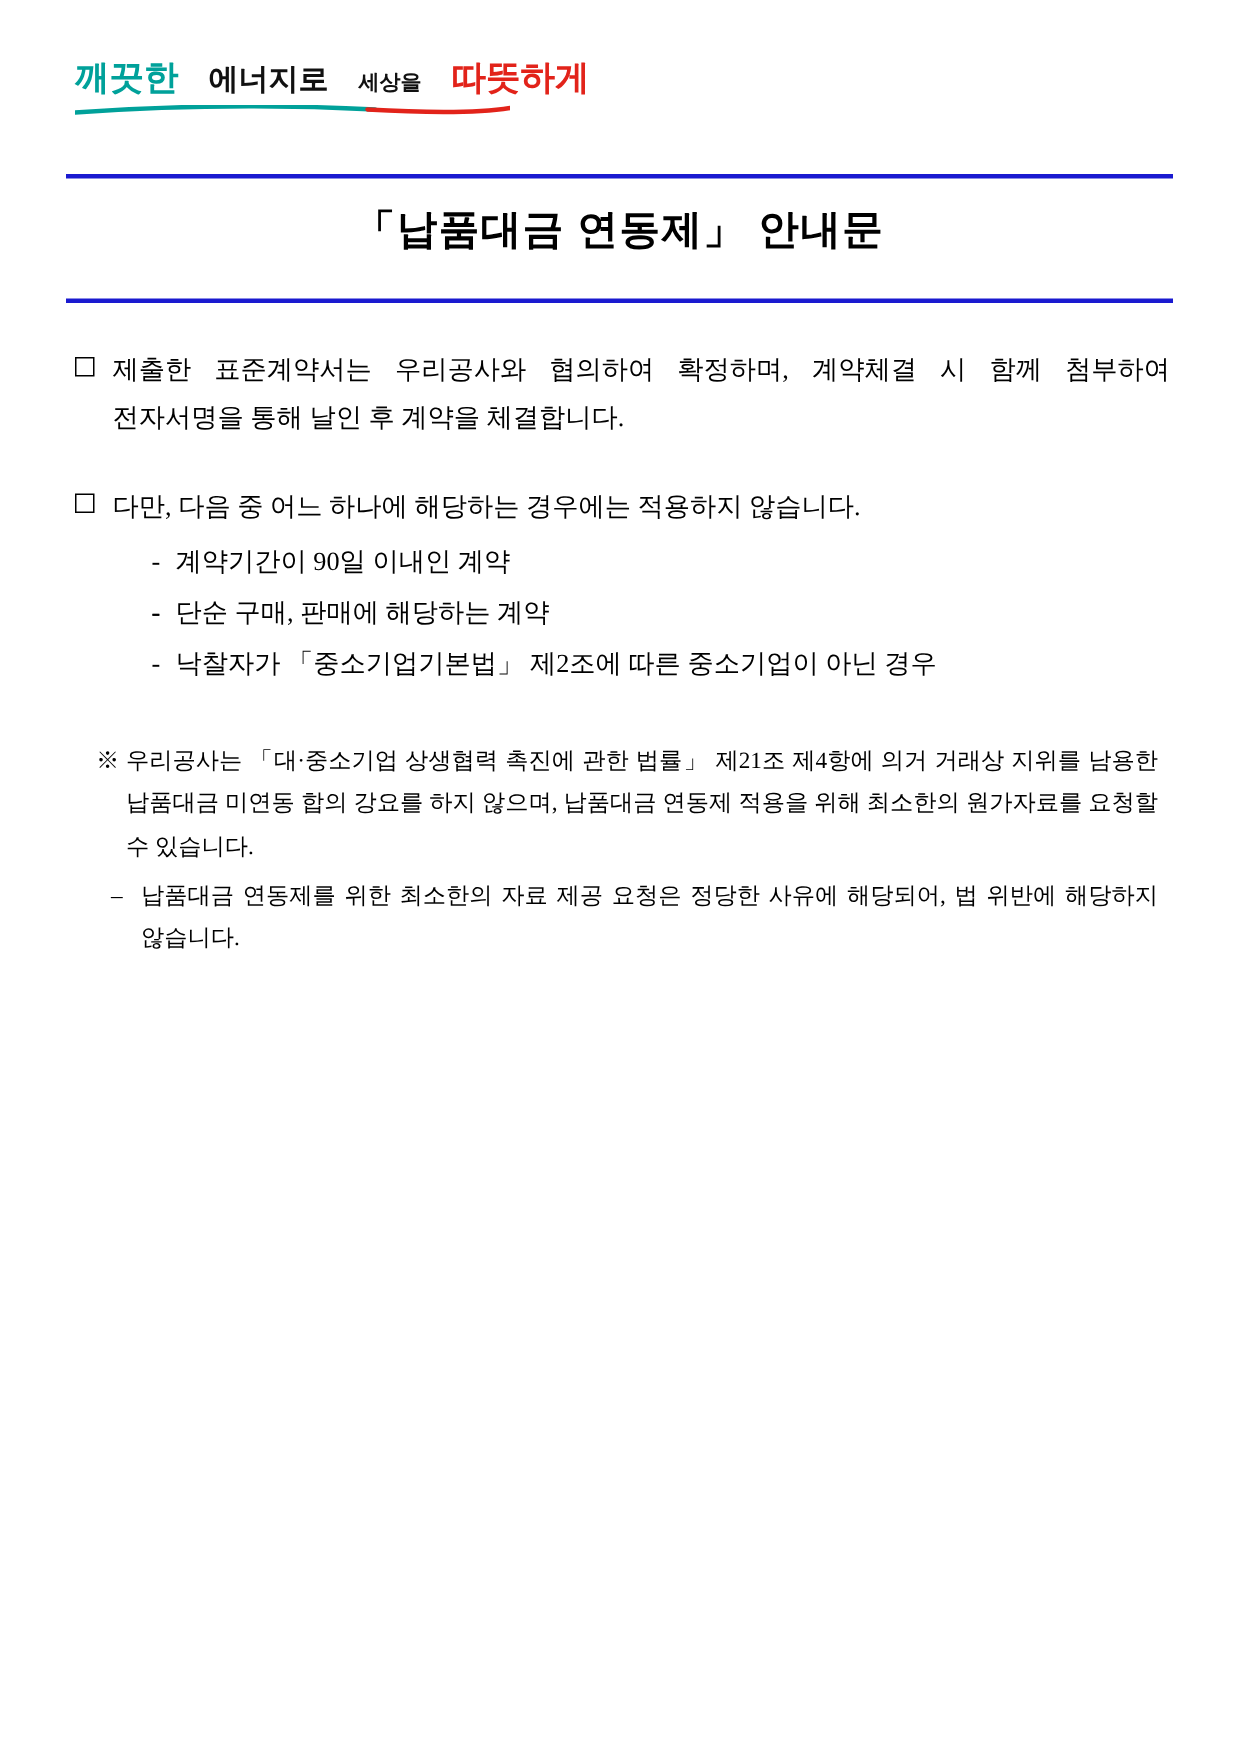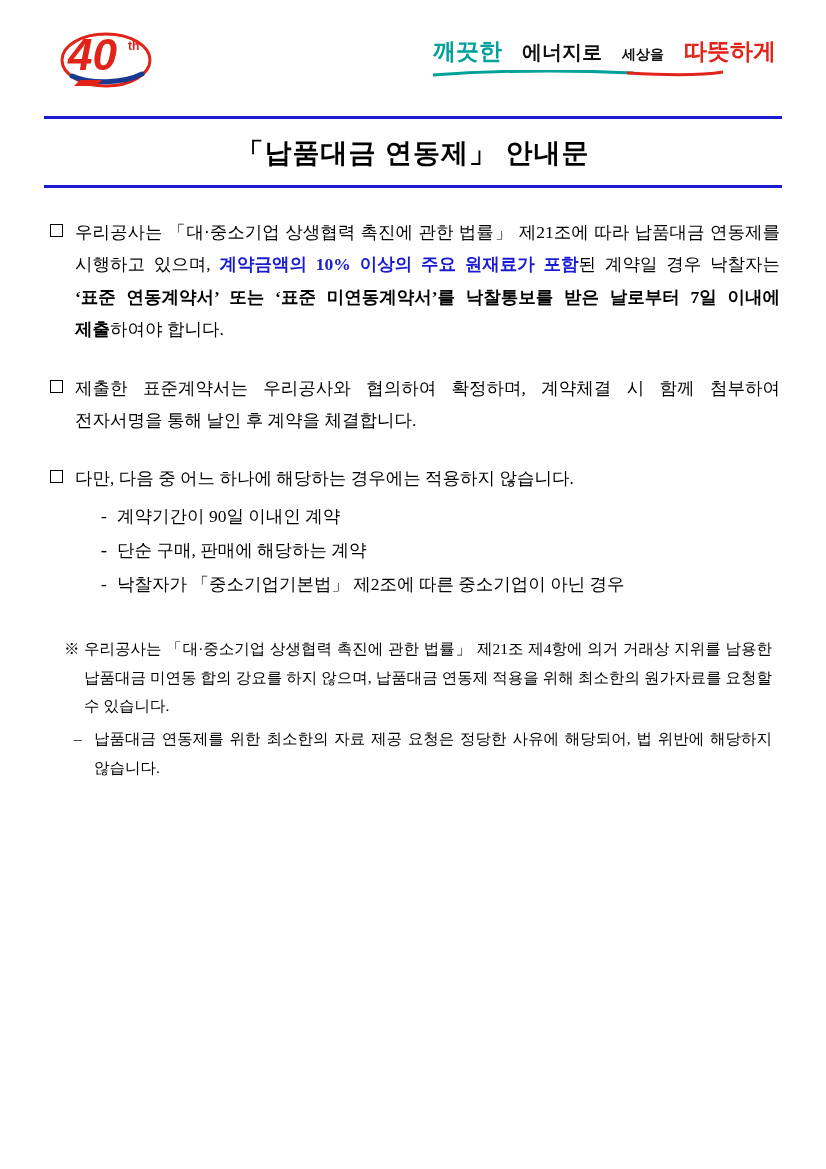--- a/index.html
+++ b/index.html
@@ -70,21 +70,21 @@
   .rule-top, .rule-bottom {
     height: 3px;
     background: #1a1ad0;
   }
   .doc-title {
     text-align: center;
     font-family: "Liberation Sans", sans-serif;
     font-weight: bold;
     font-size: 27px;
     letter-spacing: 1px;
-    padding: 16px 0 14px 0;
+    padding: 16px 0 28px 0;
     color: #000000;
   }
 
   
   .content {
     padding: 28px 6px 0 10px;
     font-size: 17.5px;
     line-height: 1.85;
   }
   .clause {
@@ -152,29 +152,20 @@
   }
   .note-row.dash-row { padding-left: 10px; }
 </style>
 </head>
 <body>
 
 <div class="page">
 
   <div class="header">
 
-    <div class="logo-40">
-      <svg width="120" height="72" viewBox="0 0 120 72" xmlns="http://www.w3.org/2000/svg">
-        <ellipse cx="56" cy="40" rx="44" ry="26" fill="none" stroke="#e2231a" stroke-width="3"></ellipse>
-        <text x="18" y="50" font-family="Liberation Sans, sans-serif" font-size="44" font-weight="bold" font-style="italic" fill="#e2231a">40</text>
-        <text x="78" y="30" font-family="Liberation Sans, sans-serif" font-size="12" font-weight="bold" fill="#e2231a">th</text>
-        <path d="M22 56 C40 64, 72 64, 92 54" stroke="#1a3a8f" stroke-width="5" fill="none" stroke-linecap="round"></path>
-        <path d="M30 60 L52 60 L46 66 L24 66 Z" fill="#e2231a"></path>
-      </svg>
-    </div>
 
     <div class="slogan">
       <span class="w-clean">깨끗한</span>
       <span class="w-energy">에너지로</span>
       <span class="w-world">세상을</span>
       <span class="w-warm">따뜻하게</span>
       <svg class="slogan-underline" width="290" height="7" viewBox="0 0 290 7" preserveAspectRatio="none">
         <path d="M0 5 C70 0, 140 0, 200 3" stroke="#00a19a" stroke-width="3" fill="none" stroke-linecap="round"></path>
         <path d="M195 3 C230 5, 265 6, 290 2" stroke="#e2231a" stroke-width="3" fill="none" stroke-linecap="round"></path>
       </svg>
@@ -182,26 +173,20 @@
   </div>
 
   <div class="title-block">
     <div class="rule-top"></div>
     <div class="doc-title">「납품대금 연동제」 안내문</div>
     <div class="rule-bottom"></div>
   </div>
 
   <div class="content">
 
-    <div class="clause">
-      <span class="checkbox"></span>
-      <div class="clause-text">
-        <span>우리공사는 「대·중소기업 상생협력 촉진에 관한 법률」 제21조에 따라 납품대금 연동제를 시행하고 있으며, </span><span class="hl">계약금액의 10% 이상의 주요 원재료가 포함</span><span>된 계약일 경우 낙찰자는 </span><span class="bk">‘표준 연동계약서’ 또는 ‘표준 미연동계약서’를 낙찰통보를 받은 날로부터 7일 이내에 제출</span><span>하여야 합니다.</span>
-      </div>
-    </div>
 
     <div class="clause">
       <span class="checkbox"></span>
       <div class="clause-text">제출한 표준계약서는 우리공사와 협의하여 확정하며, 계약체결 시 함께 첨부하여 전자서명을 통해 날인 후 계약을 체결합니다.</div>
     </div>
 
     <div class="clause">
       <span class="checkbox"></span>
       <div class="clause-text">
         <div>다만, 다음 중 어느 하나에 해당하는 경우에는 적용하지 않습니다.</div>

